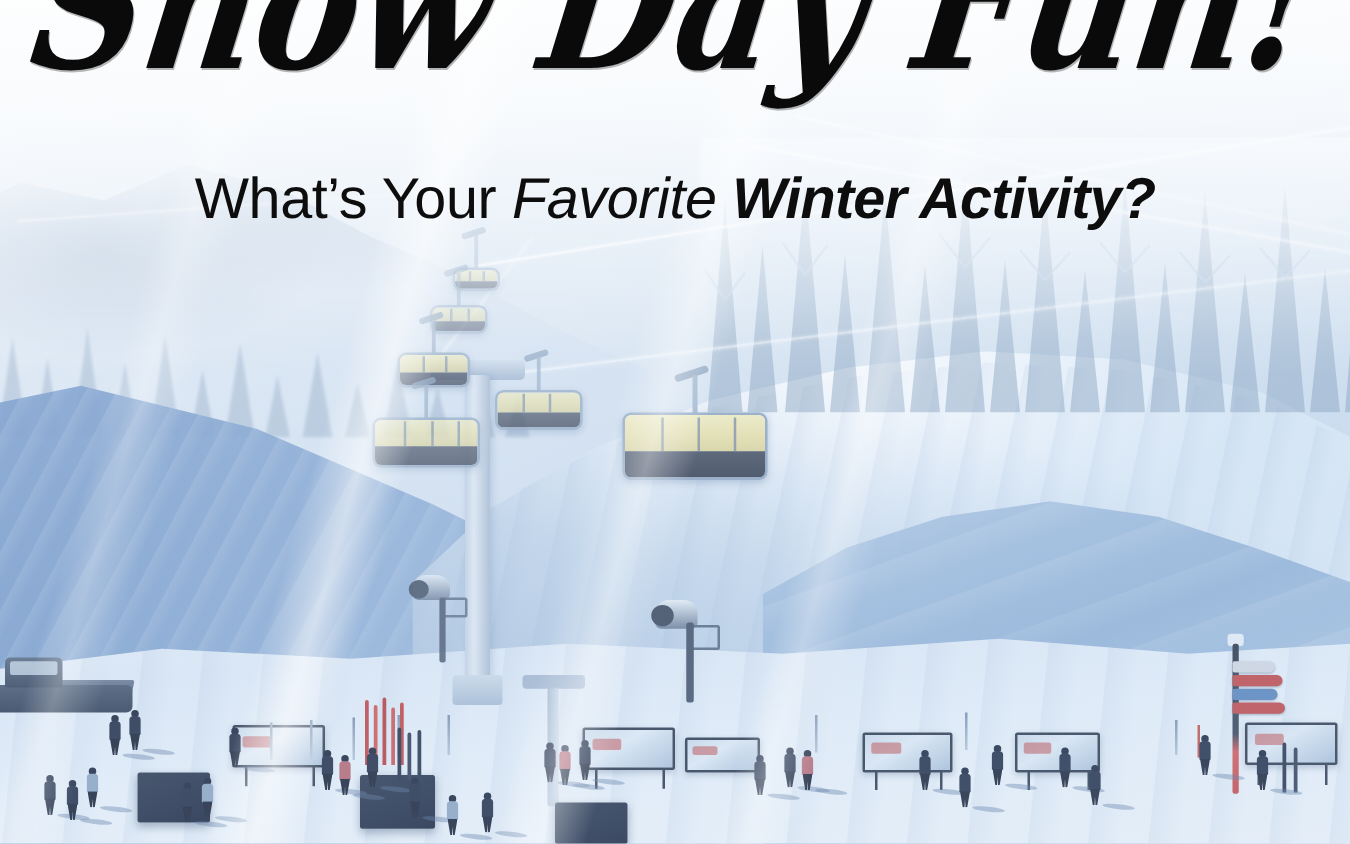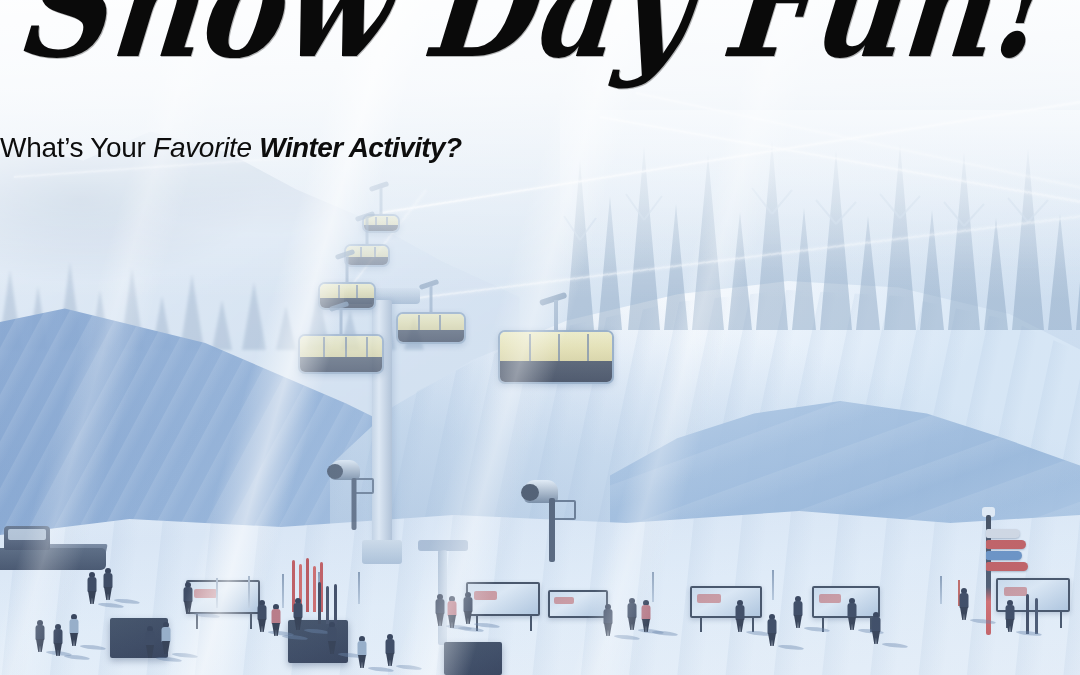--- a/index.html
+++ b/index.html
@@ -355,23 +355,23 @@
     letter-spacing:-1px;
     color:#0a0a0a;
     transform: skewX(-8deg) scaleY(1.18);
     white-space:nowrap;
     text-shadow:1px 1px 0 rgba(0,0,0,.28);
   }
   .subline{
     position:absolute;
     left:0; right:0;
     top:133px;
-    text-align:left;
+    text-align:center;
     font-family:"Liberation Sans", sans-serif;
-    font-size:28px;
+    font-size:46px;
     line-height:1.1;
     color:#0d0d0d;
     white-space:nowrap;
     letter-spacing:-.3px;
   }
   .subline .s-reg{ font-weight:400; }
   .subline .s-ital{ font-weight:400; font-style:italic; }
   .subline .s-bold{ font-weight:700; font-style:italic; letter-spacing:-.6px; }
 </style>
 </head>

